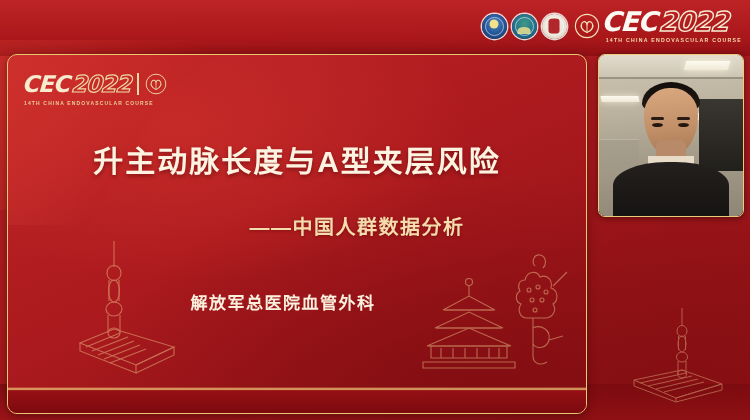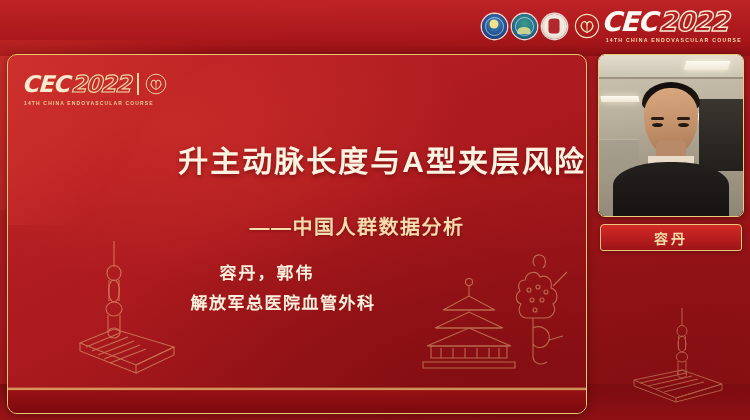--- a/index.html
+++ b/index.html
@@ -243,21 +243,21 @@
     margin-top: 3px;
     white-space: nowrap;
     font-weight: 600;
   }
 
   
   .slide-title {
     position: absolute;
     left: 0; right: 0;
     top: 82px;
-    text-align: right;
+    text-align: center;
     font-size: 30px;
     font-weight: 700;
     color: #fdf3e0;
     letter-spacing: 2px;
     text-shadow: 0 2px 4px rgba(90,6,10,0.6);
     z-index: 6;
   }
   .slide-subtitle {
     position: absolute;
     left: 0; right: 0;
@@ -575,21 +575,20 @@
             <path d="M13 19.5 C7.5 17.5 6 13 8 10 C9.8 7.4 12.2 8.6 13 11 C13.8 8.6 16.2 7.4 18 10 C20 13 18.5 17.5 13 19.5 Z" fill="none" stroke="#edd9a4" stroke-width="1.2"></path>
             <path d="M13 11 L13 19.5" stroke="#edd9a4" stroke-width="0.9"></path>
           </svg>
         </span>
       </div>
       <div class="slide-sub">14TH CHINA ENDOVASCULAR COURSE</div>
     </div>
 
     <div class="slide-title">升主动脉长度与A型夹层风险</div>
     <div class="slide-subtitle">——中国人群数据分析</div>
-    <div class="slide-author">容丹，郭伟</div>
     <div class="slide-affil">解放军总医院血管外科</div>
 
     <div class="slide-bottom-band"></div>
   </div>
 
   <div class="right-col">
 
     <div class="video-frame">
       <div class="video-scene">
         <div class="v-wall"></div>
@@ -606,23 +605,20 @@
         <div class="v-brow rt"></div>
         <div class="v-eye lf"></div>
         <div class="v-eye rt"></div>
         <div class="v-mouth"></div>
         <div class="v-neck"></div>
         <div class="v-collar"></div>
         <div class="v-body"></div>
       </div>
     </div>
 
-    <div class="name-ribbon">
-      <span>容丹</span>
-    </div>
 
 
     <div class="right-art">
       <svg viewBox="0 0 134 104" aria-hidden="true">
         <g fill="none" stroke="#f0c98e" stroke-width="1">
           <line x1="78" y1="2" x2="78" y2="20"></line>
           <ellipse cx="78" cy="25" rx="5" ry="5.5"></ellipse>
           <path d="M74.5 30 L74.5 44 M81.5 30 L81.5 44"></path>
           <ellipse cx="78" cy="38" rx="4" ry="8"></ellipse>
           <ellipse cx="78" cy="51" rx="5.5" ry="5"></ellipse>

